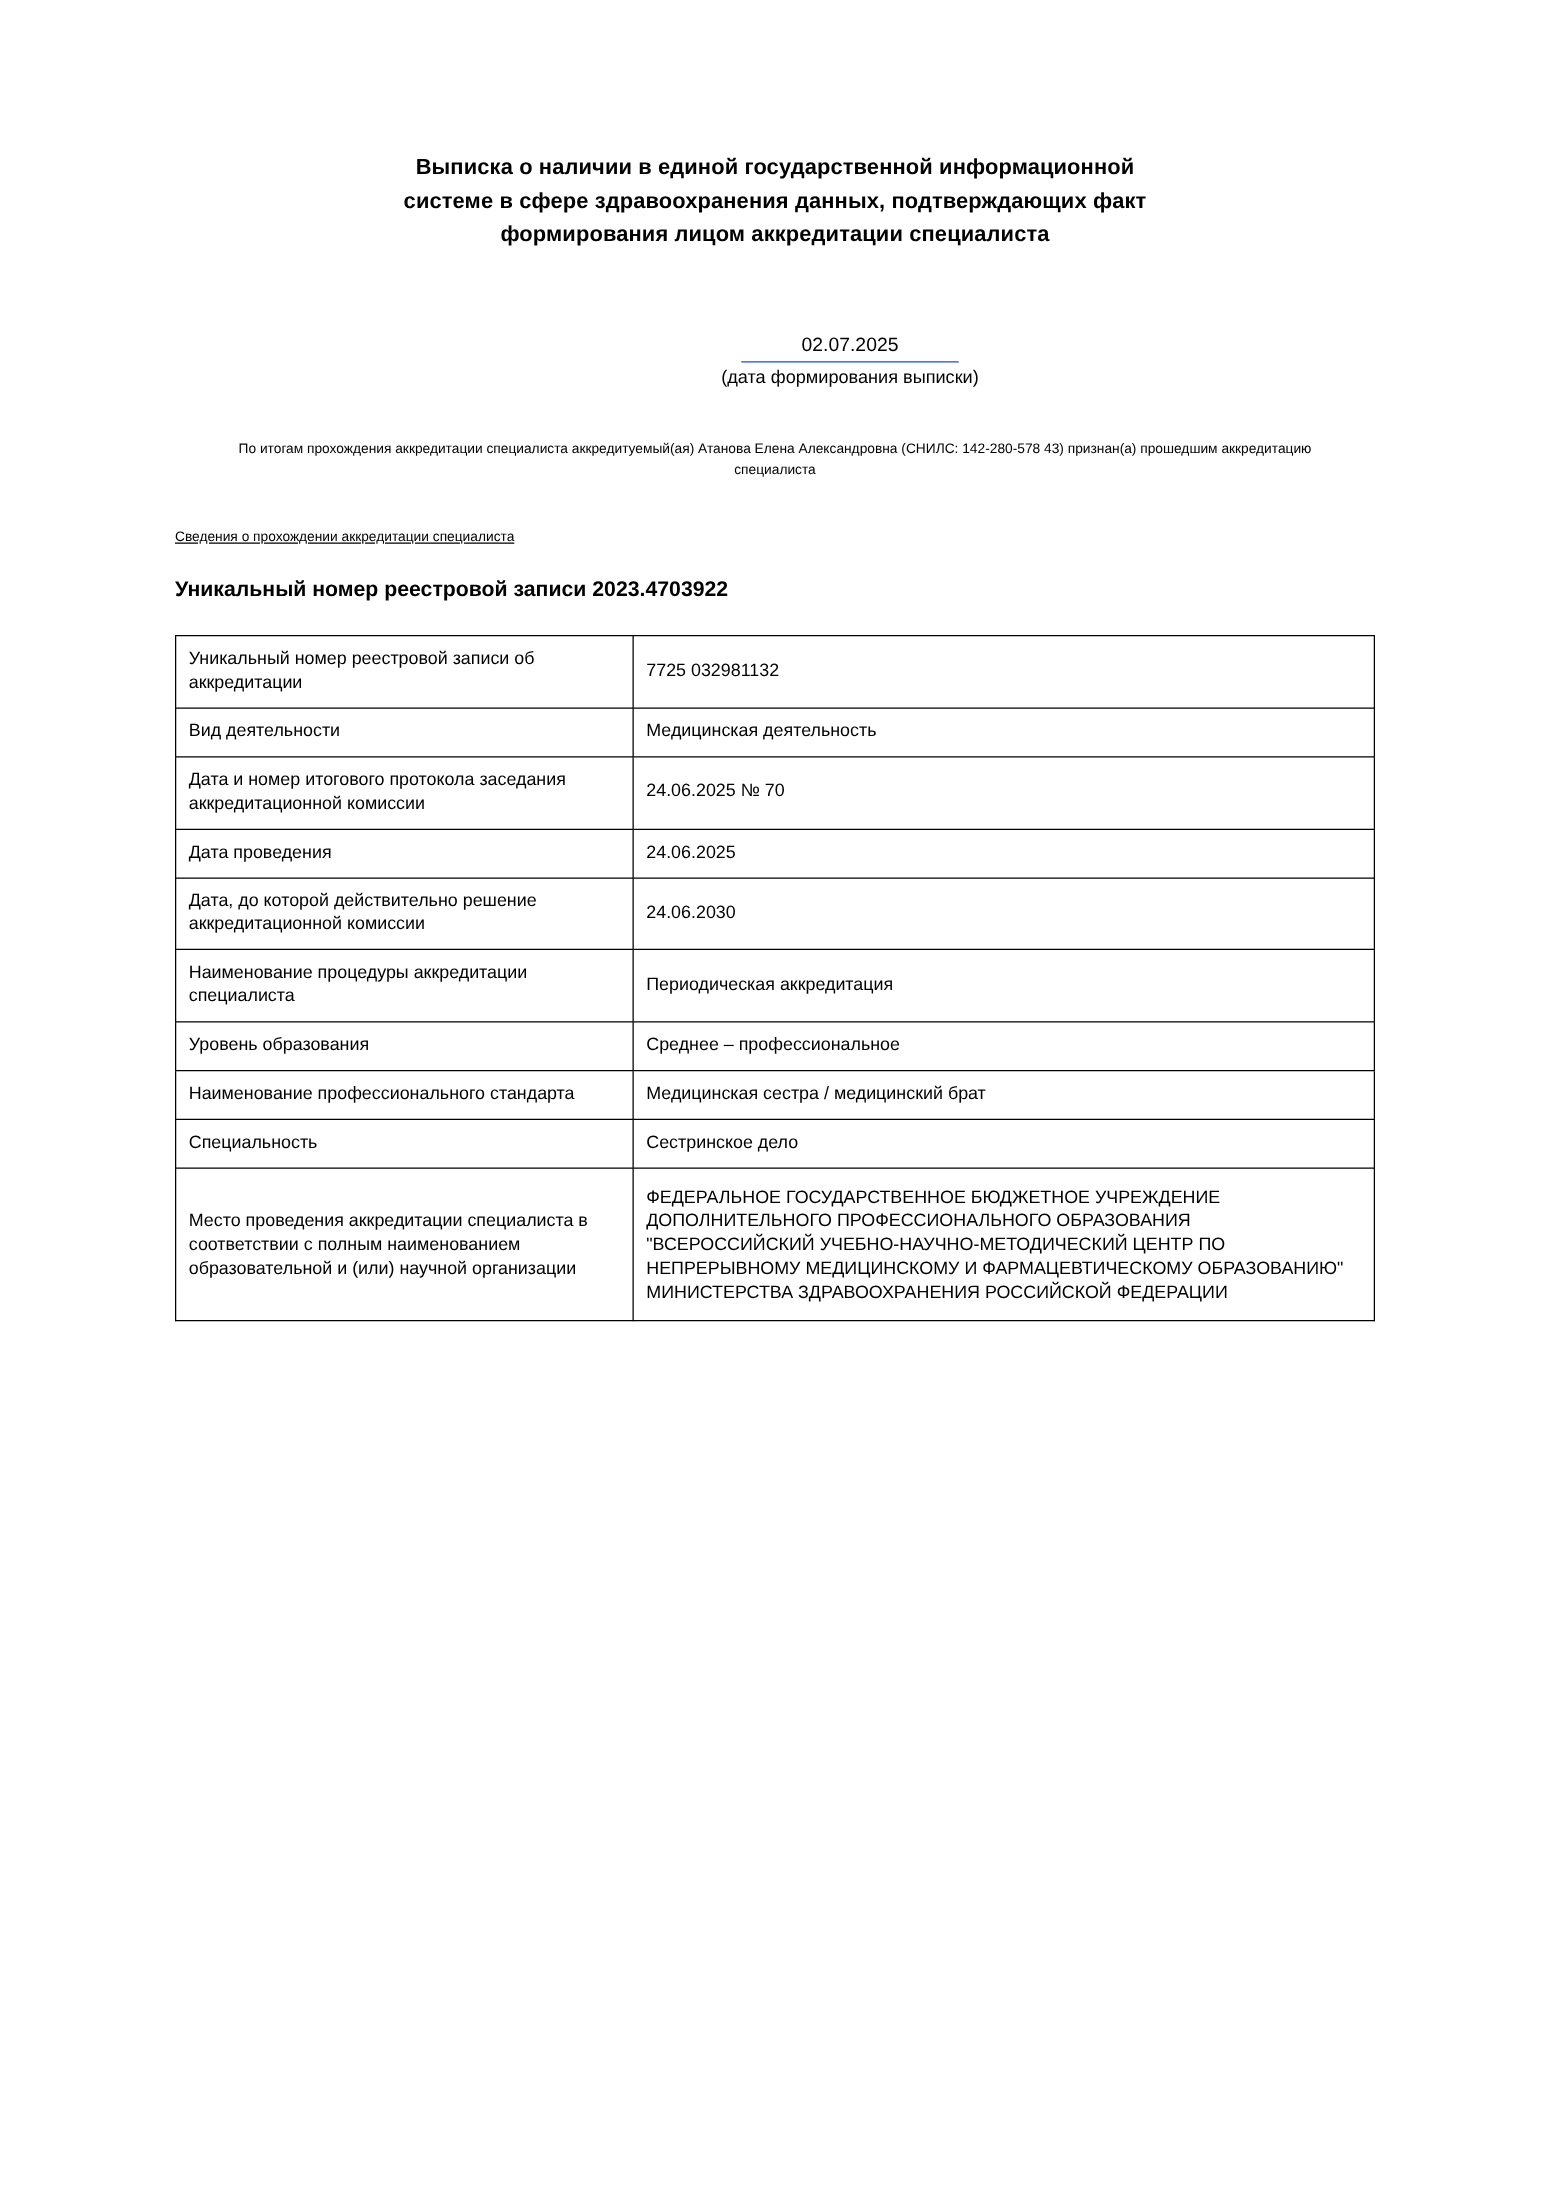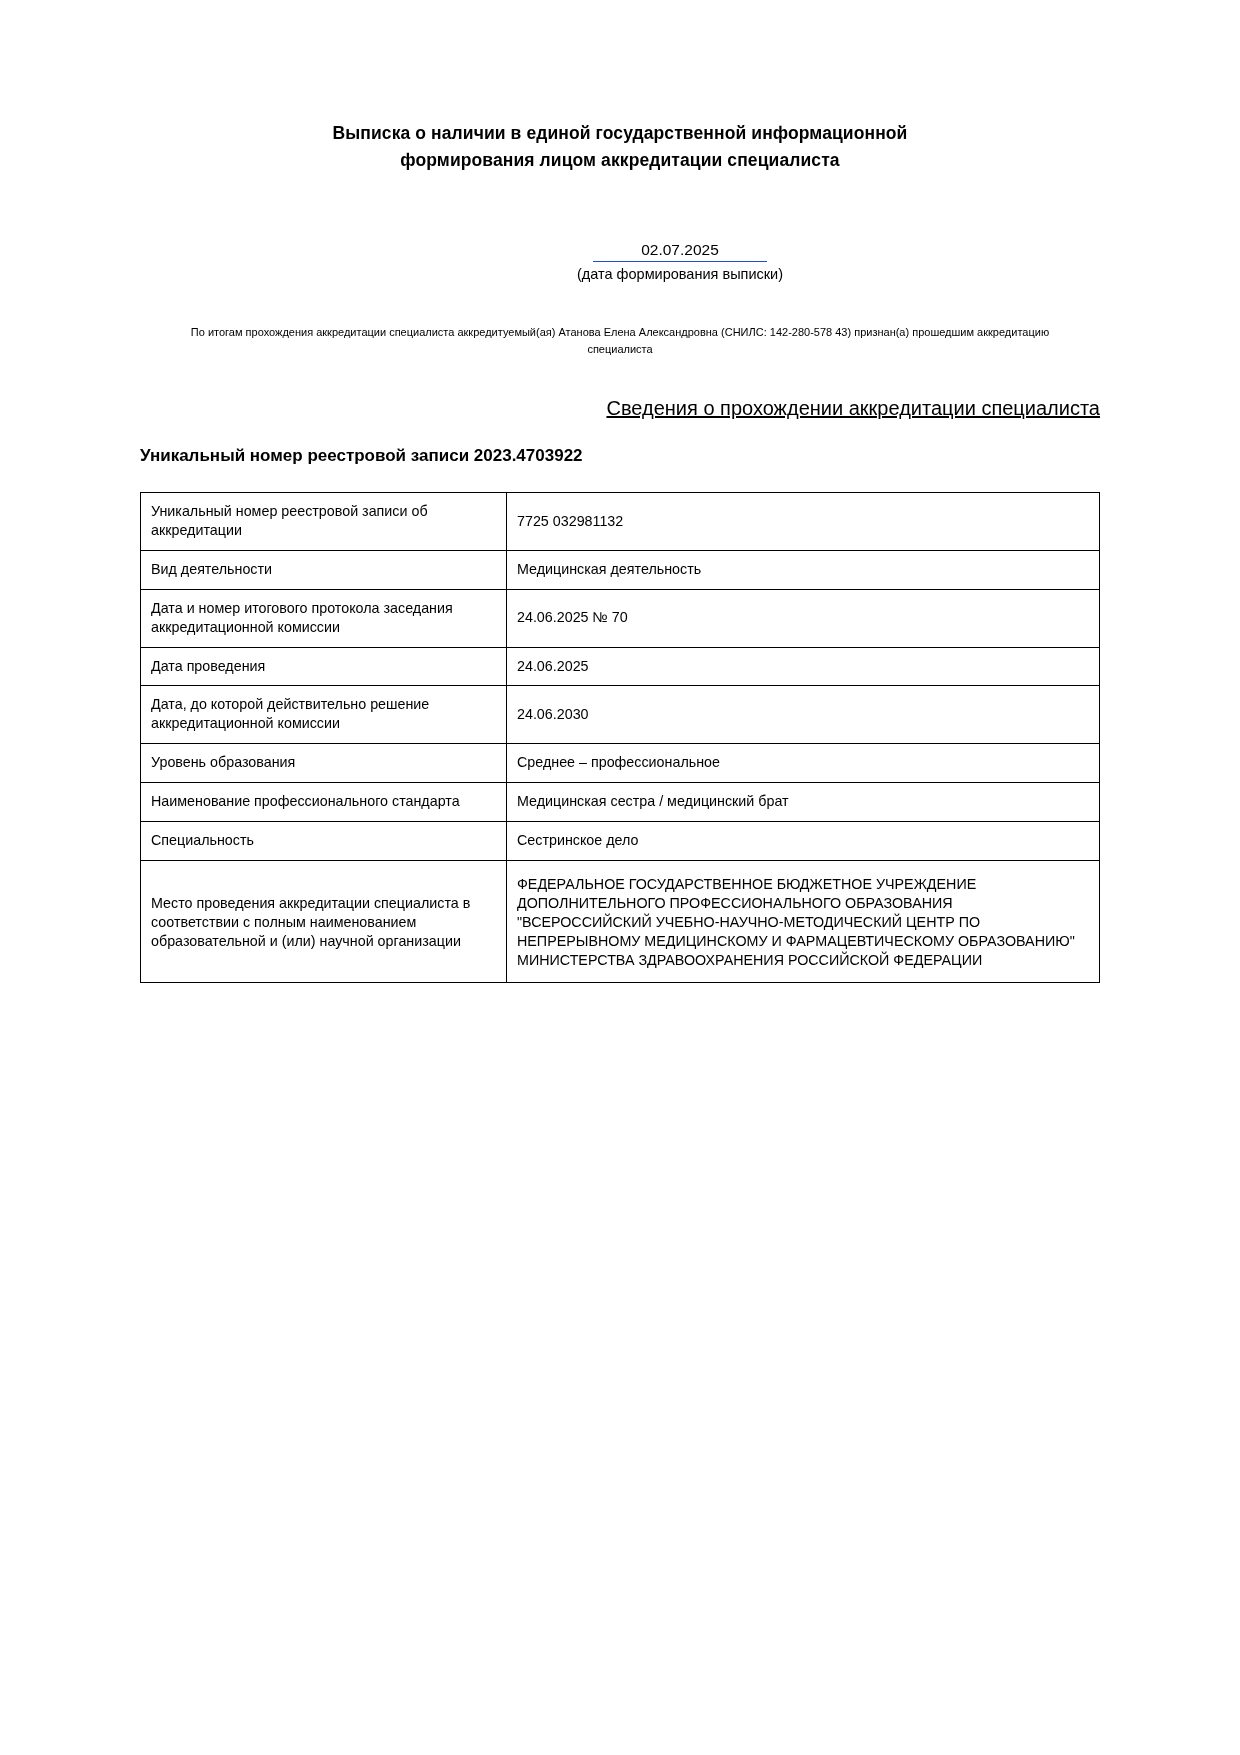--- a/index.html
+++ b/index.html
@@ -58,22 +58,22 @@
     margin-top: 40px;
     text-align: center;
     font-size: 11px;
     line-height: 1.5;
     max-width: 860px;
     margin-left: auto;
     margin-right: auto;
   }
   .section-heading {
     margin-top: 40px;
-    text-align: right;
-    font-size: 20px;
+    text-align: left;
+    font-size: 11px;
   }
   .section-heading .underline {
     text-decoration: underline;
   }
   .record-number {
     margin-top: 26px;
     font-size: 17px;
     font-weight: bold;
   }
   table.info {
@@ -101,20 +101,21 @@
     line-height: 1.34;
   }
 </style>
 </head>
 <body>
 
 <div class="page">
 
   <div class="doc-title">
     <span>Выписка о наличии в единой государственной информационной</span>
+    <span>системе в сфере здравоохранения данных, подтверждающих факт</span>
     <span>формирования лицом аккредитации специалиста</span>
   </div>
 
   <div class="date-block">
     <div class="date-inner">
       <div class="date-value">02.07.2025</div>
       <div class="date-caption">(дата формирования выписки)</div>
     </div>
   </div>
 
@@ -142,20 +143,24 @@
       </tr>
       <tr>
         <td class="label">Дата проведения</td>
         <td class="value">24.06.2025</td>
       </tr>
       <tr>
         <td class="label">Дата, до которой действительно решение аккредитационной комиссии</td>
         <td class="value">24.06.2030</td>
       </tr>
       <tr>
+        <td class="label">Наименование процедуры аккредитации специалиста</td>
+        <td class="value">Периодическая аккредитация</td>
+      </tr>
+      <tr>
         <td class="label">Уровень образования</td>
         <td class="value">Среднее – профессиональное</td>
       </tr>
       <tr>
         <td class="label">Наименование профессионального стандарта</td>
         <td class="value">Медицинская сестра / медицинский брат</td>
       </tr>
       <tr>
         <td class="label">Специальность</td>
         <td class="value">Сестринское дело</td>

